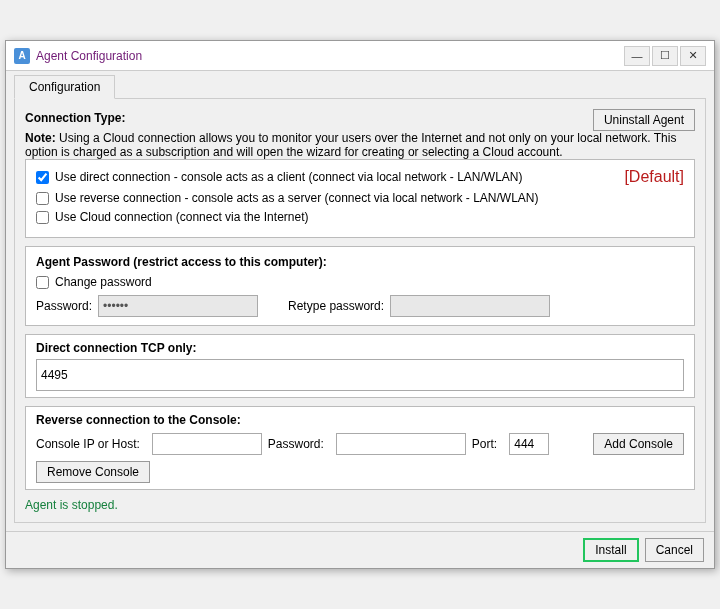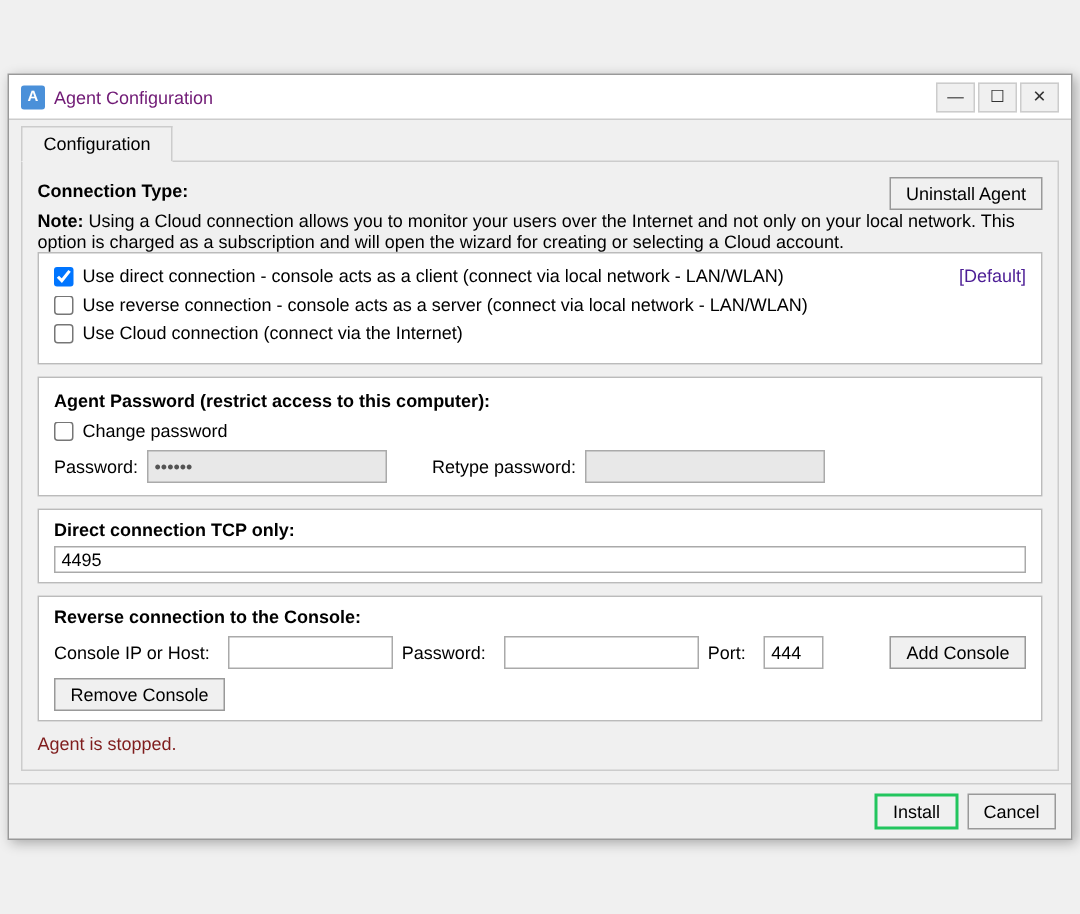--- a/index.html
+++ b/index.html
@@ -128,22 +128,22 @@
       display: flex;
       align-items: center;
       margin-bottom: 5px;
       font-size: 12px;
     }
     .checkbox-row input[type="checkbox"] {
       margin-right: 6px;
     }
     .default-tag {
       margin-left: auto;
-      font-size: 12px;
-      color: #4c1d95;
+      font-size: 16px;
+      color: #b91c1c;
     }
     .password-section {
       border: 1px solid #bbb;
       padding: 8px 10px;
       background: #fff;
       margin: 8px 0;
     }
     .form-row {
       display: flex;
       align-items: center;
@@ -167,21 +167,21 @@
       border: 1px solid #bbb;
       padding: 6px 10px;
       background: #fff;
       margin: 8px 0;
     }
     .tcp-input {
       width: 100%;
       border: 1px solid #aaa;
       padding: 2px 4px;
       font-size: 12px;
-      height: 18px;
+      height: 32px;
       margin-top: 4px;
     }
     .reverse-section {
       border: 1px solid #bbb;
       padding: 6px 10px;
       background: #fff;
       margin: 8px 0;
     }
     .console-row {
       display: flex;
@@ -218,21 +218,21 @@
     .console-right-btns {
       display: flex;
       flex-direction: column;
       gap: 4px;
       align-self: flex-start;
       margin-top: 6px;
     }
     .status-text {
       font-size: 12px;
       margin-top: 6px;
-      color: #7f1d1d;
+      color: #15803d;
     }
     .bottom-bar {
       display: flex;
       justify-content: flex-end;
       padding: 6px 10px;
       gap: 6px;
       border-top: 1px solid #ccc;
     }
     .reverse-table-area {
       display: flex;

